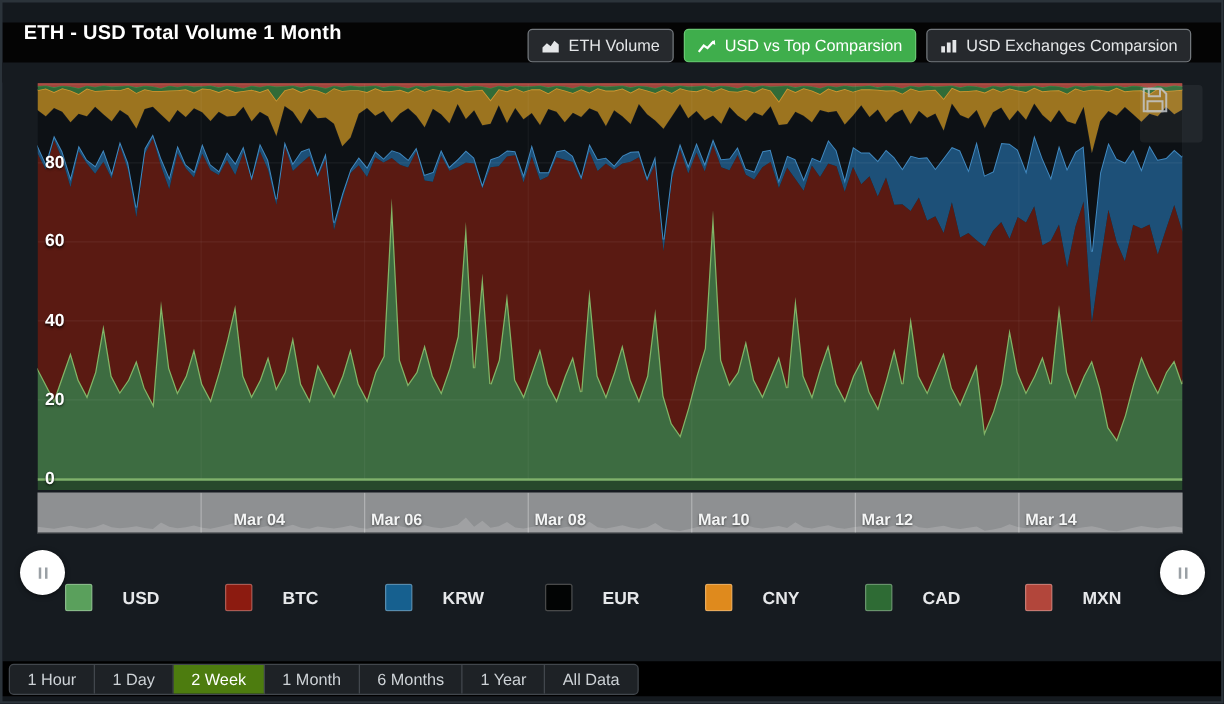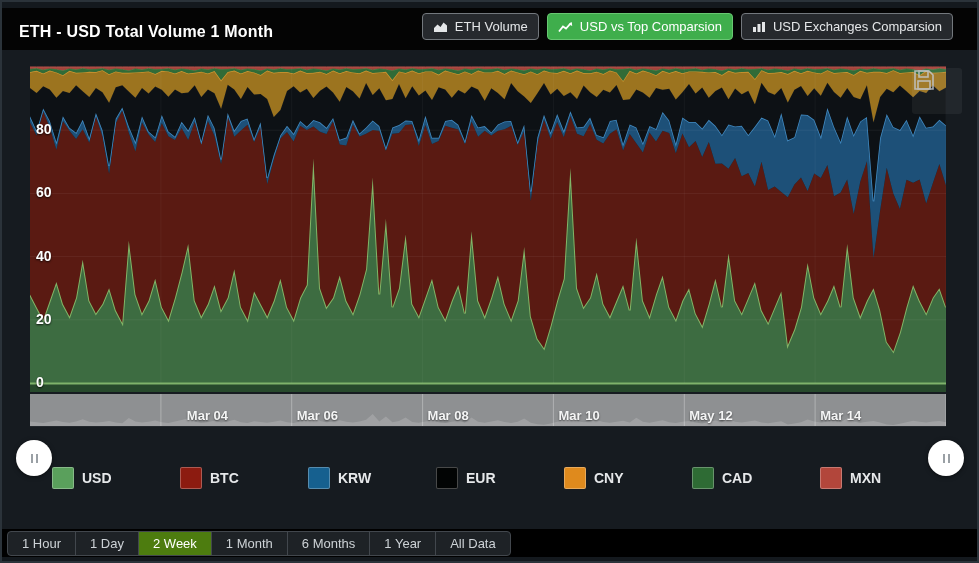--- a/index.html
+++ b/index.html
@@ -1,21 +1,21 @@
 <!DOCTYPE html>
 <html><head>
 <meta charset="utf-8">
 <style>
   * { margin:0; padding:0; box-sizing:border-box; }
   html,body { background:#06090b; }
   body { font-family:"Liberation Sans", sans-serif; }
   .page { position:relative; width:979px; height:563px; background:#14191e; border:2px solid #2b333a; overflow:hidden; }
 
   
-  .header { position:absolute; left:0; top:6px; width:100%; height:48px; background:#040404; display:flex; align-items:center; }
+  .header { position:absolute; left:0; top:16px; width:100%; height:48px; background:#040404; display:flex; }
   .title { color:#fff; font-size:16px; font-weight:bold; margin-left:17px; letter-spacing:.2px; }
   .hbtns { position:absolute; right:24px; top:0; height:37px; display:flex; align-items:center; gap:8px; }
   .hbtn { display:inline-flex; align-items:center; gap:7px; background:#26292d; color:#e4e6e8; border:1px solid #73787d; border-radius:4px; font-size:13px; padding:5px 10px; cursor:pointer; white-space:nowrap; }
   .hbtn svg { display:block; }
   .hbtn.active { background:#3fae4c; border-color:#68c772; color:#fff; }
 
   
   .panel { position:absolute; left:0; top:48px; width:100%; height:479px; background:#161b20; }
   .plot { position:absolute; left:28px; top:16px; width:916px; height:326px; }
   .plot svg { position:absolute; left:0; top:0; }
@@ -23,21 +23,21 @@
   .savebtn { position:absolute; right:-16px; top:2px; width:50px; height:46px; background:rgba(255,255,255,.055); border-radius:3px; display:flex; justify-content:center; padding-top:5px; cursor:pointer; }
 
   
   .navigator { position:absolute; left:28px; top:344px; width:916px; height:33px; background:#8e9092; overflow:hidden; border-bottom:1px solid #23282d; }
   .navlabel { position:absolute; bottom:3px; color:#f4f5f5; font-size:13px; font-weight:bold; text-shadow:0 1px 2px rgba(0,0,0,.55); white-space:nowrap; }
   .handle { position:absolute; top:390px; width:36px; height:36px; background:#fff; border-radius:50%; box-shadow:0 1px 4px rgba(0,0,0,.5); cursor:ew-resize; display:flex; align-items:center; justify-content:center; gap:3px; z-index:5; }
   .handle i { display:block; width:2px; height:9px; background:#9aa0a5; }
 
   
   .legend { position:absolute; left:50px; top:417px; display:flex; }
-  .legitem { width:128px; display:flex; align-items:center; cursor:pointer; }
+  .legitem { width:128px; display:flex; align-items:center; cursor:pointer;gap:16px; }
   .swatch { width:22px; height:22px; border-radius:2px; border:1px solid rgba(255,255,255,.28); }
   .legitem span.lbl { color:#e6e8ea; font-size:14px; font-weight:bold; margin-left:8px; }
 
   
   .footer { position:absolute; left:0; top:527px; width:100%; height:28px; background:#000; display:flex; align-items:center; }
   .rangegrp { display:inline-flex; margin-left:5px; border:1px solid #42474d; border-radius:4px; overflow:hidden; background:#1e2226; }
   .rbtn { color:#cdd2d6; font-size:13px; padding:4px 14px; border-right:1px solid #42474d; cursor:pointer; white-space:nowrap; }
   .rbtn:last-child { border-right:none; }
   .rbtn.active { background:#4d7c0f; color:#fff; }
 </style>
@@ -129,21 +129,21 @@
 
     <div class="navigator" id="navigator"><svg width="916" height="33" viewBox="0 0 916 33">
           <path d="M0,33L0.0,27.4L6.6,28.2L13.2,29.0L19.8,27.8L26.4,26.6L32.9,28.0L39.5,28.8L46.1,27.6L52.7,25.2L59.3,27.8L65.9,28.6L72.5,28.0L79.1,27.0L85.7,28.4L92.3,29.2L98.8,24.0L105.4,27.4L112.0,28.6L118.6,27.8L125.2,26.4L131.8,28.2L138.4,29.0L145.0,27.6L151.6,26.0L158.2,24.2L164.7,27.8L171.3,28.8L177.9,28.0L184.5,26.8L191.1,28.4L197.7,27.6L204.3,25.8L210.9,28.2L217.5,29.0L224.1,27.2L230.6,28.0L237.2,28.8L243.8,27.8L250.4,26.4L257.0,28.2L263.6,29.0L270.2,27.6L276.8,26.8L283.4,18.8L290.0,27.0L296.5,28.2L303.1,27.6L309.7,26.2L316.3,27.8L322.9,28.6L329.5,27.4L336.1,25.8L342.7,20.0L349.3,27.4L355.9,22.6L362.4,28.2L369.0,27.0L375.6,23.6L382.2,28.0L388.8,28.8L395.4,27.6L402.0,26.4L408.6,28.2L415.2,29.0L421.8,27.8L428.3,26.8L434.9,28.6L441.5,23.4L448.1,27.8L454.7,28.8L461.3,27.6L467.9,26.2L474.5,28.0L481.1,29.0L487.7,27.8L494.2,24.4L500.8,28.8L507.4,30.2L514.0,30.8L520.6,29.4L527.2,27.8L533.8,26.4L540.4,19.4L547.0,27.0L553.6,28.2L560.1,27.6L566.7,26.0L573.3,28.0L579.9,28.8L586.5,27.8L593.1,26.8L599.7,28.4L606.3,23.8L612.9,27.8L619.5,28.8L626.0,27.4L632.6,26.2L639.2,28.2L645.8,29.0L652.4,27.8L659.0,27.0L665.6,28.6L672.2,29.4L678.8,28.0L685.4,26.4L691.9,28.2L698.5,24.8L705.1,27.8L711.7,28.6L718.3,27.6L724.9,26.6L731.5,28.4L738.1,29.2L744.7,28.2L751.3,27.2L757.8,30.6L764.4,29.6L771.0,28.2L777.6,25.4L784.2,27.6L790.8,28.6L797.4,27.8L804.0,26.8L810.6,28.2L817.2,24.2L823.7,27.6L830.3,28.8L836.9,27.8L843.5,27.0L850.1,28.4L856.7,30.4L863.3,31.0L869.9,29.8L876.5,28.2L883.1,26.8L889.6,27.8L896.2,28.6L902.8,27.6L909.4,27.0L916.0,28.2L916,33Z" fill="rgba(255,255,255,0.16)"></path>
           <line x1="130.9" y1="0" x2="130.9" y2="33" stroke="rgba(255,255,255,0.3)"></line>
           <line x1="261.7" y1="0" x2="261.7" y2="33" stroke="rgba(255,255,255,0.3)"></line>
           <line x1="392.6" y1="0" x2="392.6" y2="33" stroke="rgba(255,255,255,0.3)"></line>
           <line x1="523.4" y1="0" x2="523.4" y2="33" stroke="rgba(255,255,255,0.3)"></line>
           <line x1="654.3" y1="0" x2="654.3" y2="33" stroke="rgba(255,255,255,0.3)"></line>
           <line x1="785.1" y1="0" x2="785.1" y2="33" stroke="rgba(255,255,255,0.3)"></line>
           <line x1="916.0" y1="0" x2="916.0" y2="33" stroke="rgba(255,255,255,0.3)"></line>
-        </svg><div class="navlabel" style="left: 135.857px; padding-left: 21px;">Mar 04</div><div class="navlabel" style="left: 266.714px;">Mar 06</div><div class="navlabel" style="left: 397.571px;">Mar 08</div><div class="navlabel" style="left: 528.429px;">Mar 10</div><div class="navlabel" style="left: 659.286px;">May 12</div><div class="navlabel" style="left: 790.143px;">Mar 14</div></div>
+        </svg><div class="navlabel" style="left: 135.857px; padding-left: 21px;">Mar 04</div><div class="navlabel" style="left: 266.714px;">Mar 06</div><div class="navlabel" style="left: 397.571px;">Mar 08</div><div class="navlabel" style="left: 528.429px;">Mar 10</div><div class="navlabel" style="left: 659.286px;">Mar 12</div><div class="navlabel" style="left: 790.143px;">Mar 14</div></div>
     <div class="handle" style="left:14px;">
         <i></i>
         <i></i>
       </div>
     <div class="handle" style="left:926px;">
         <i></i>
         <i></i>
       </div>
 
     <div class="legend" id="legend">

